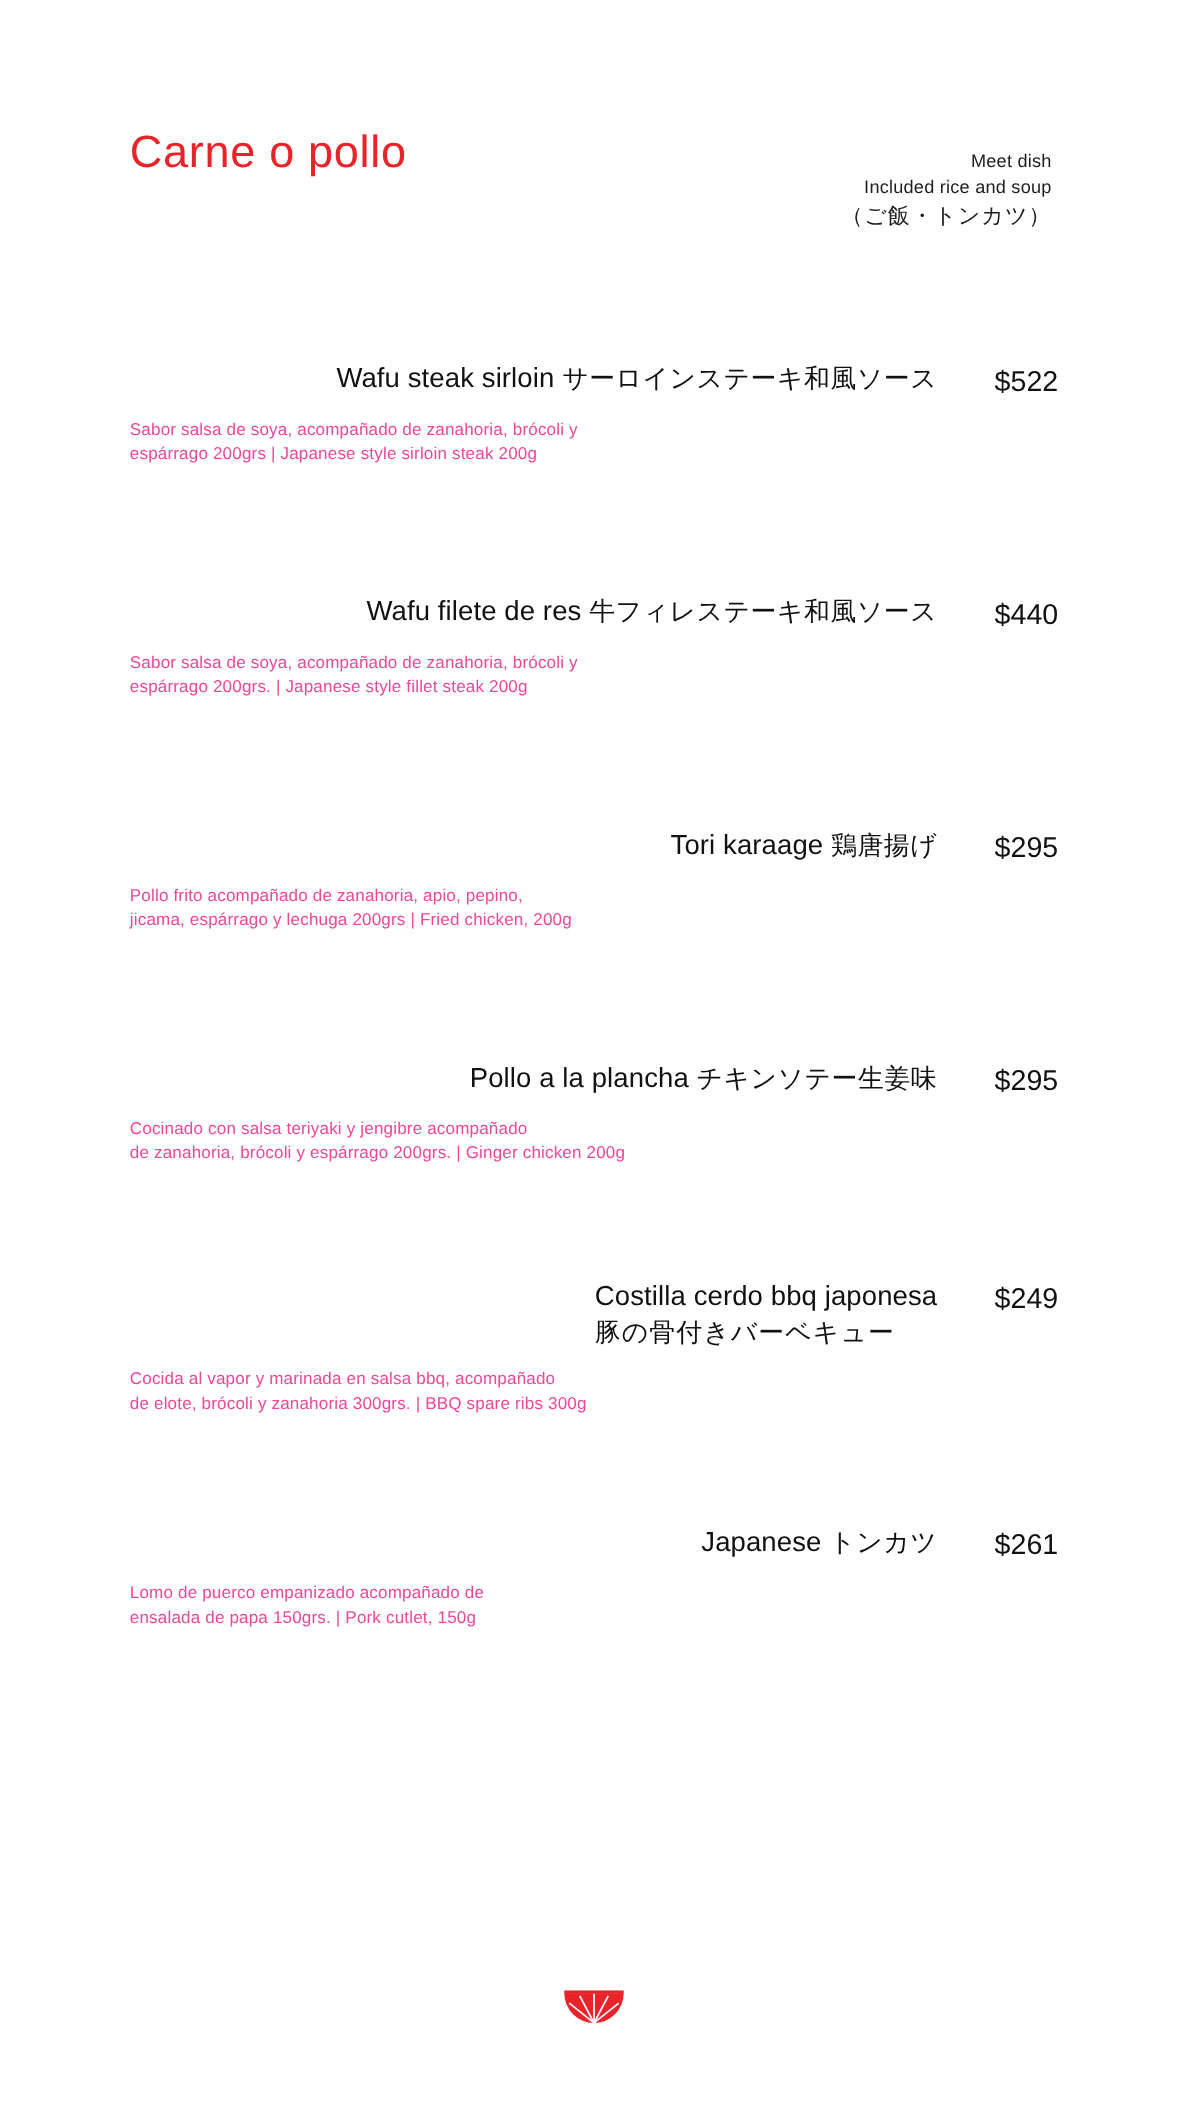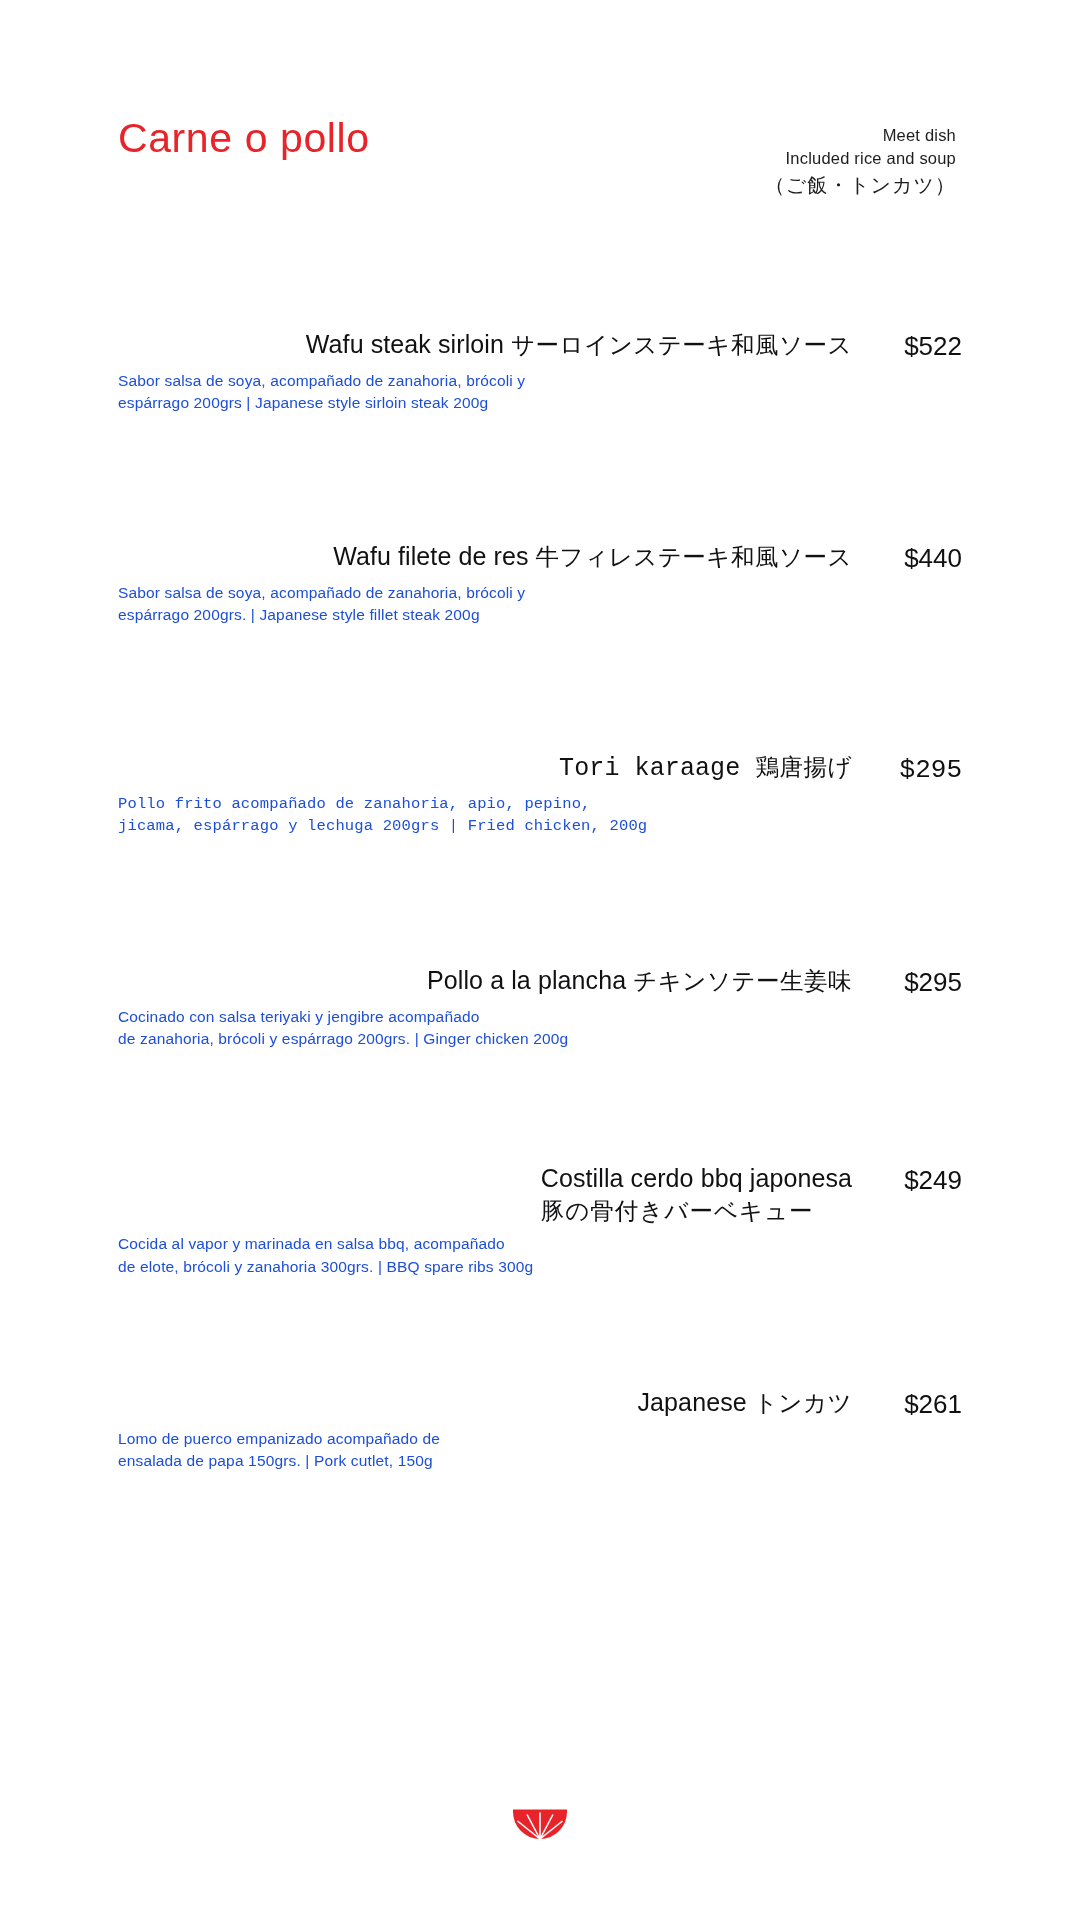--- a/index.html
+++ b/index.html
@@ -36,21 +36,21 @@
     letter-spacing: 0.6px;
     color: #e8242a;
     line-height: 1;
     position: absolute;
     top: 0;
     left: 0;
   }
   .header-note {
     position: absolute;
     right: 6px;
-    top: 6px;
+    top: 18px;
     text-align: right;
     color: #1d1d1f;
     font-size: 16.5px;
     line-height: 1.42;
     letter-spacing: 0.2px;
   }
   .header-note .jp {
     font-size: 20px;
     letter-spacing: 1px;
     line-height: 1.35;
@@ -101,24 +101,24 @@
     font-size: 26px;
     font-weight: 400;
     color: #111113;
     white-space: nowrap;
     padding-left: 24px;
     padding-top: 1px;
     min-width: 110px;
     text-align: right;
   }
   .item-desc {
-    margin-top: 8px;
+    margin-top: 18px;
     font-size: 15.5px;
     line-height: 1.44;
-    color: #1d4ed8;
+    color: #ec4899;
     letter-spacing: 0.15px;
     max-width: 640px;
   }
   .item-desc span { display: block; }
 
   
   .footer-logo {
     position: absolute;
     left: 0;
     right: 0;
@@ -168,21 +168,21 @@
           <div class="item-title"><span>Wafu filete de res </span><span class="jp-name">牛フィレステーキ和風ソース</span></div>
         </div>
         <div class="item-price">$440</div>
       </div>
       <div class="item-desc">
         <span>Sabor salsa de soya, acompañado de zanahoria, brócoli y</span>
         <span>espárrago 200grs. | Japanese style fillet steak 200g</span>
       </div>
     </div>
 
-    <div class="item" style="min-height:212px;font-family:Liberation Mono, monospace;">
+    <div class="item" style="min-height:212px;">
       <div class="item-head">
         <div class="item-names">
           <div class="item-title"><span>Tori karaage </span><span class="jp-name">鶏唐揚げ</span></div>
         </div>
         <div class="item-price">$295</div>
       </div>
       <div class="item-desc">
         <span>Pollo frito acompañado de zanahoria, apio, pepino,</span>
         <span>jicama, espárrago y lechuga 200grs | Fried chicken, 200g</span>
       </div>

